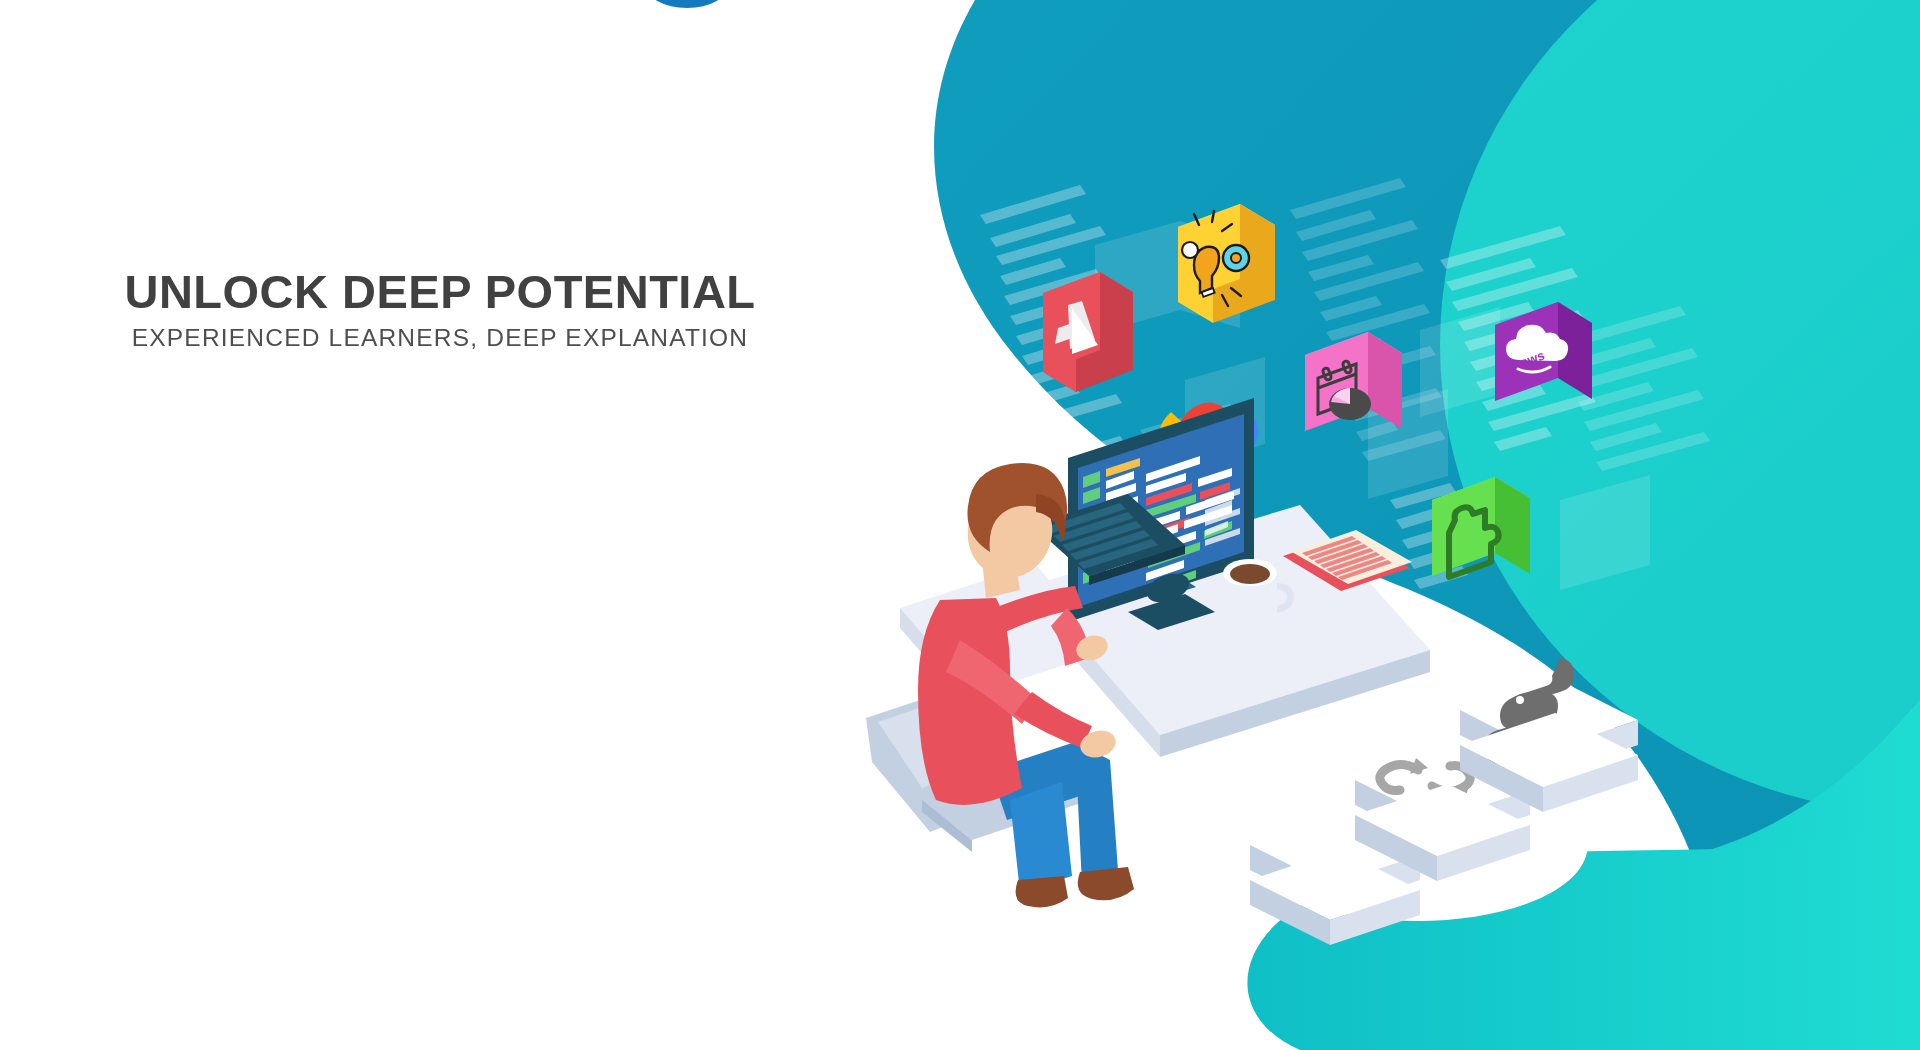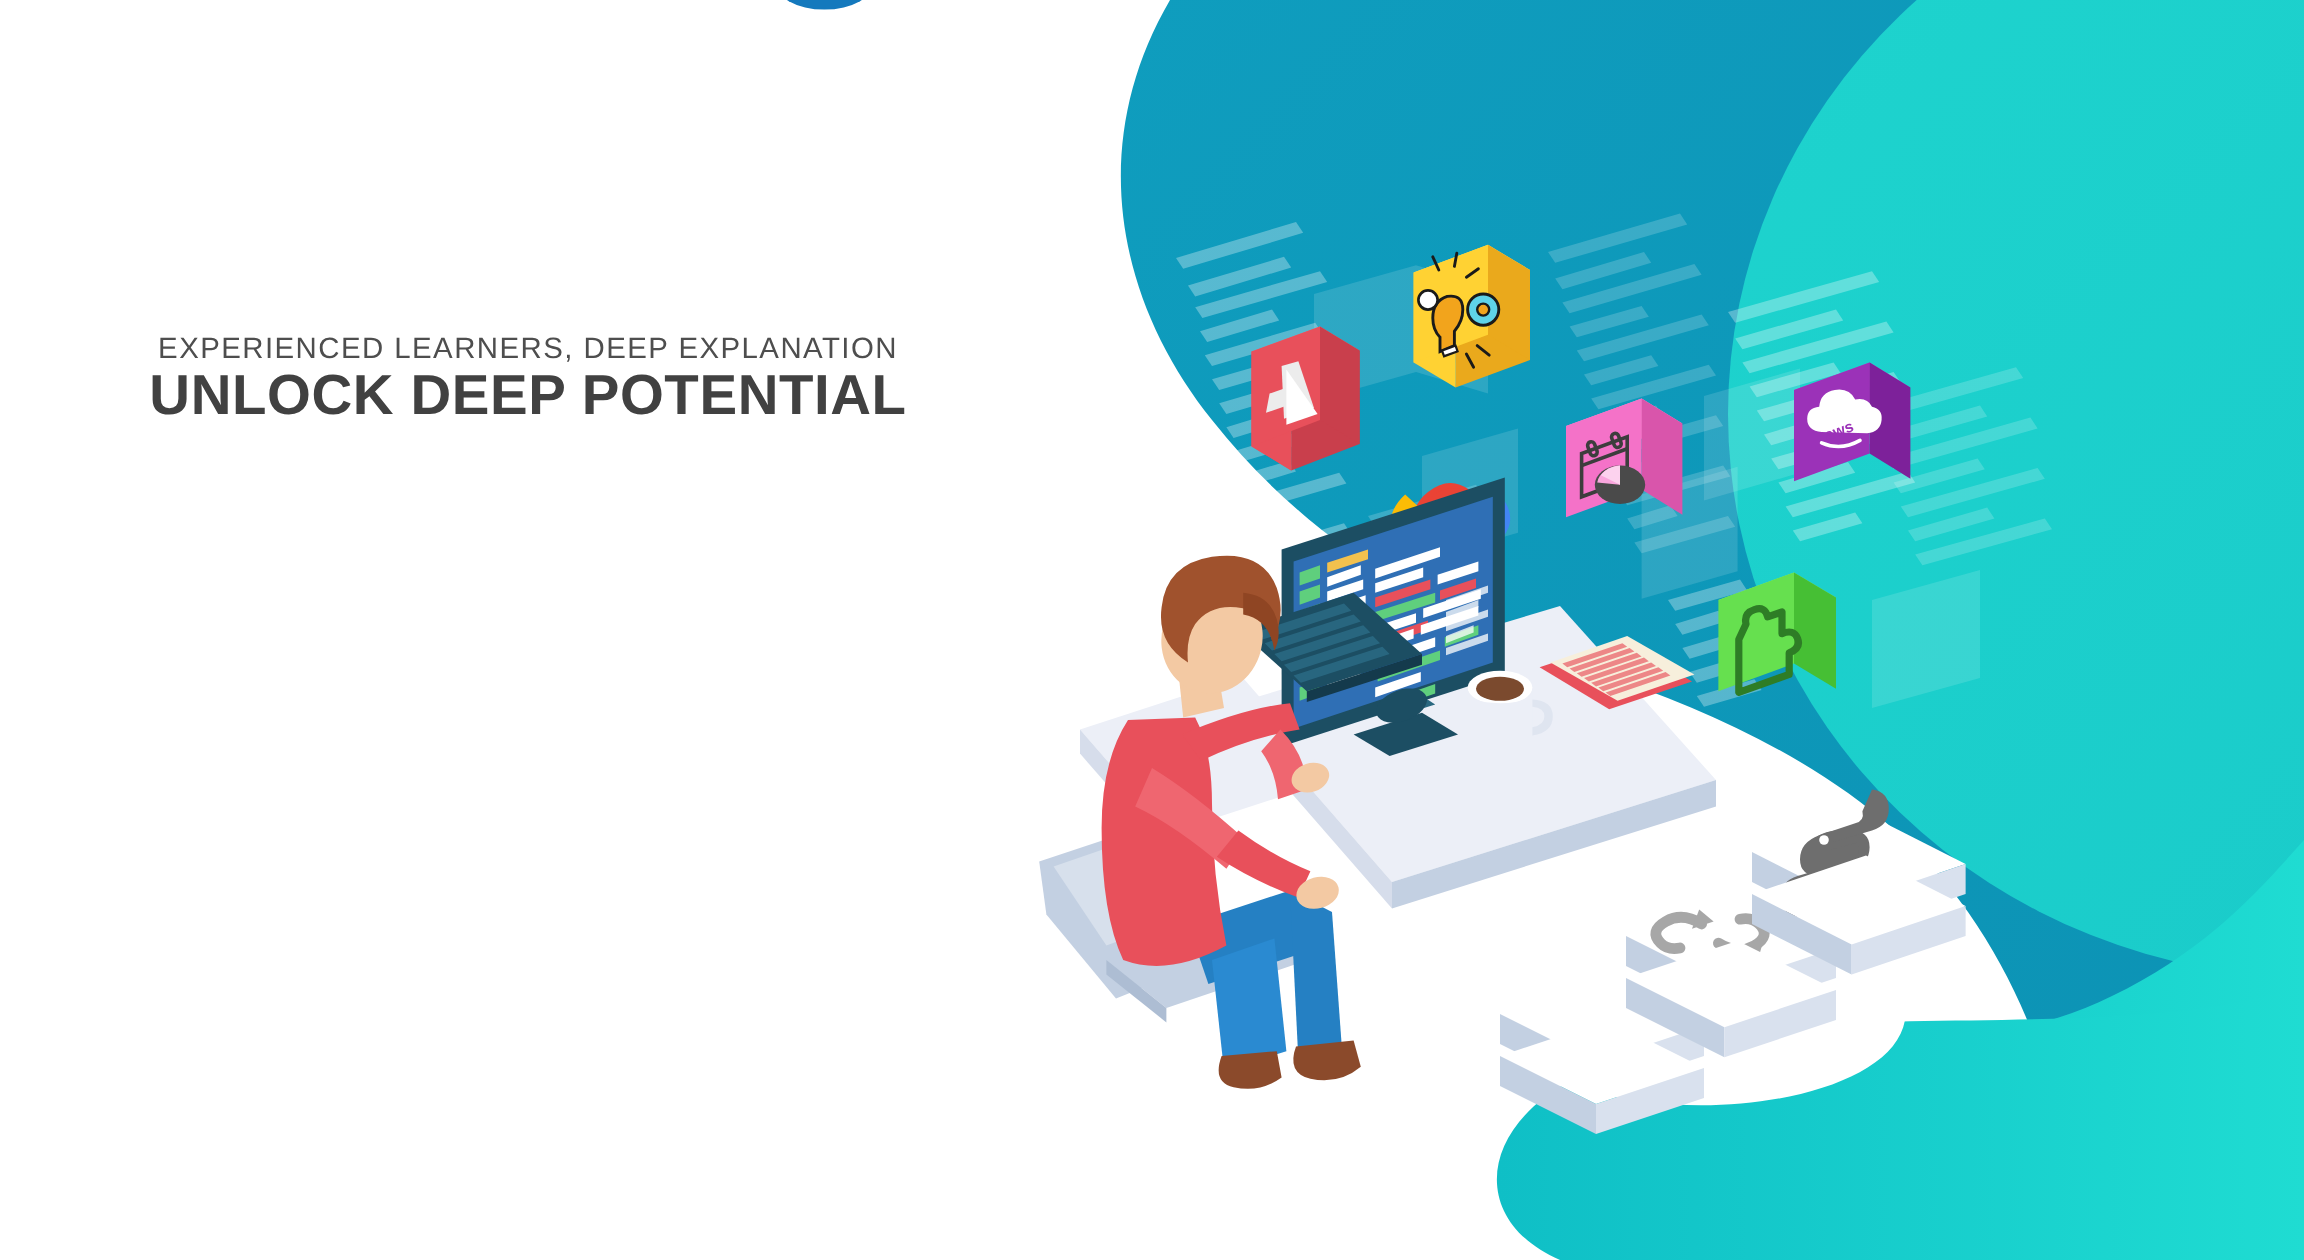--- a/index.html
+++ b/index.html
@@ -66,22 +66,22 @@
       <path d="M1370,880 C1240,905 1208,1010 1300,1050 L1920,1050 L1920,820 C1820,860 1620,845 1500,855 C1450,860 1405,868 1370,880 Z" fill="url(#gBlob)"></path>
 
       <path d="M1250,1050 C1250,960 1360,905 1480,900 C1620,895 1760,935 1920,915 L1920,1050 Z" fill="#ffffff" opacity="0.0"></path>
 
       <ellipse cx="687" cy="-16" rx="42" ry="24" fill="#1479bd"></ellipse>
       <ellipse cx="687" cy="-20" rx="30" ry="20" fill="#2aa0d8"></ellipse>
     </svg>
   </div>
 
   <div id="headline-block">
+    <div id="page-title">UNLOCK DEEP POTENTIAL</div>
     <div id="page-subtitle">EXPERIENCED LEARNERS, DEEP EXPLANATION</div>
-    <div id="page-title">UNLOCK DEEP POTENTIAL</div>
   </div>
 
   <div id="illustration">
     <svg id="illus-svg" viewBox="0 0 1920 1050">
 
       <g>
         <g class="codeline">
 
           <polygon points="980,215 1080,185 1086,194 986,224"></polygon>
           <polygon points="990,238 1070,214 1076,223 996,247"></polygon>

